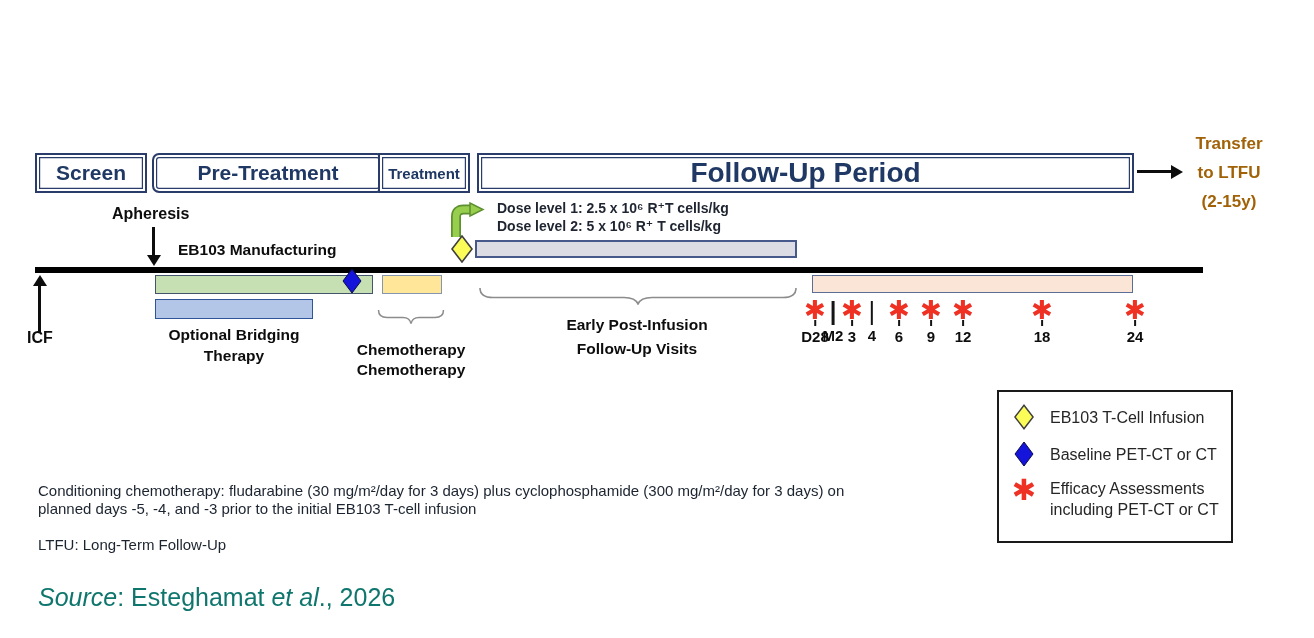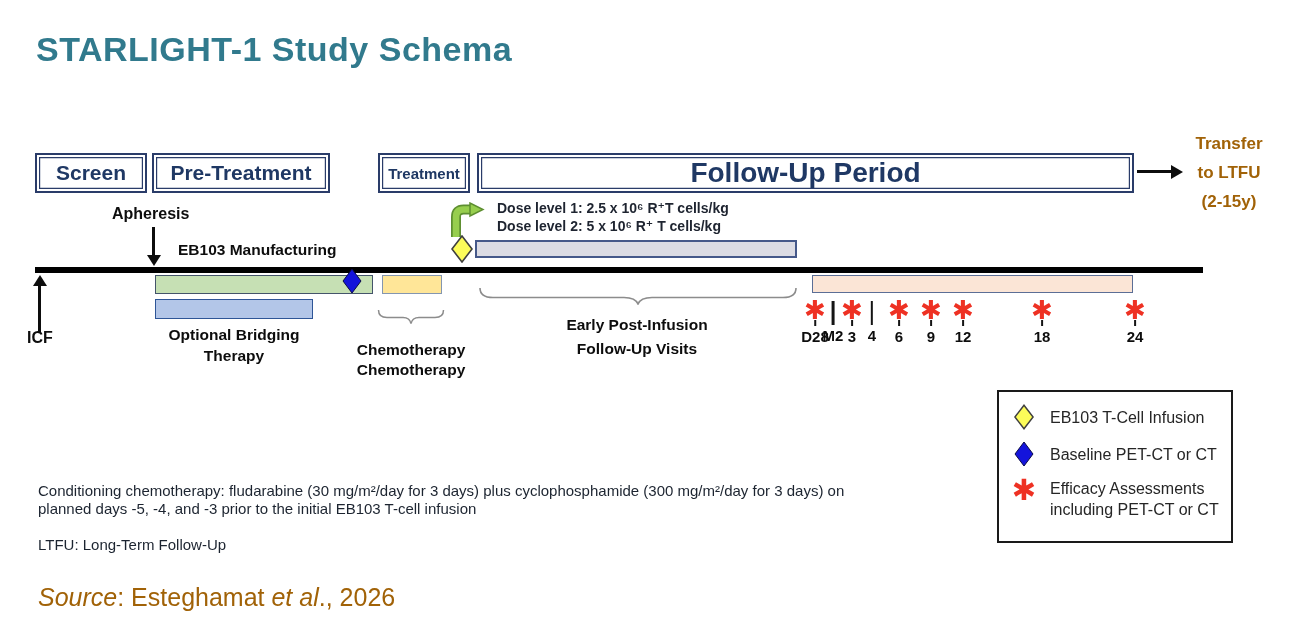--- a/index.html
+++ b/index.html
@@ -9,21 +9,21 @@
   
   .title{position:absolute;left:36px;top:30px;font-size:34px;font-weight:bold;
          color:#317A8D;letter-spacing:.5px;white-space:nowrap;}
 
   
   .phase{position:absolute;top:153px;height:40px;background:#fff;box-sizing:border-box;
          border:2px solid #2A3C69;box-shadow:inset 0 0 0 2px #fff,inset 0 0 0 3.2px #2A3C69;
          display:flex;align-items:center;justify-content:center;
          color:#1F3864;font-weight:bold;}
   .phase-screen{left:35px;width:112px;font-size:21px;}
-  .phase-pre{left:152px;width:178px;font-size:21px;}
+  .phase-pre{left:152px;width:232px;font-size:21px;border-radius:7px;}
   .phase-treat{left:378px;width:92px;font-size:15px;}
   .phase-fu{left:477px;width:657px;font-size:28px;}
 
   
   .tr-shaft{position:absolute;left:1137px;top:170px;width:36px;height:3px;background:#0d0d0d;}
   .tr-head{position:absolute;left:1171px;top:164.5px;width:0;height:0;
            border-top:7px solid transparent;border-bottom:7px solid transparent;border-left:12px solid #0d0d0d;}
   .transfer{position:absolute;left:1181px;top:129px;width:96px;text-align:center;
             font-size:17px;font-weight:bold;color:#a16207;line-height:29px;}
 
@@ -80,29 +80,28 @@
           border:2.5px solid #1a1a1a;background:#fff;padding:12px 10px 16px 12px;}
   .leg-item{display:flex;align-items:center;gap:13px;margin-bottom:11px;color:#262626;font-size:16px;line-height:21px;}
   .leg-item.two-line{align-items:flex-start;margin-bottom:0;}
   .leg-icon{width:26px;display:flex;justify-content:center;flex-shrink:0;}
   .leg-ast{font-size:29px;line-height:24px;color:#EE3123;font-weight:bold;}
   .leg-ast::before{content:"✱";}
 
   
   .footnotes{position:absolute;left:38px;top:482px;font-size:15px;line-height:18px;color:#1C2430;}
   .ltfu-note{margin-top:18px;}
-  .source{position:absolute;left:38px;top:583px;font-size:25px;color:#a16207;}
+  .source{position:absolute;left:38px;top:583px;font-size:25px;color:#0f766e;}
   .it{font-style:italic;}
 </style>
 </head>
 <body>
 
 <div id="stage">
 
-  <div class="title">STARLIGHT-1 Study Schema</div>
 
   <div class="phase phase-screen">
     <span>Screen</span>
   </div>
   <div class="phase phase-pre">
     <span>Pre-Treatment</span>
   </div>
   <div class="phase phase-treat">
     <span>Treatment</span>
   </div>

